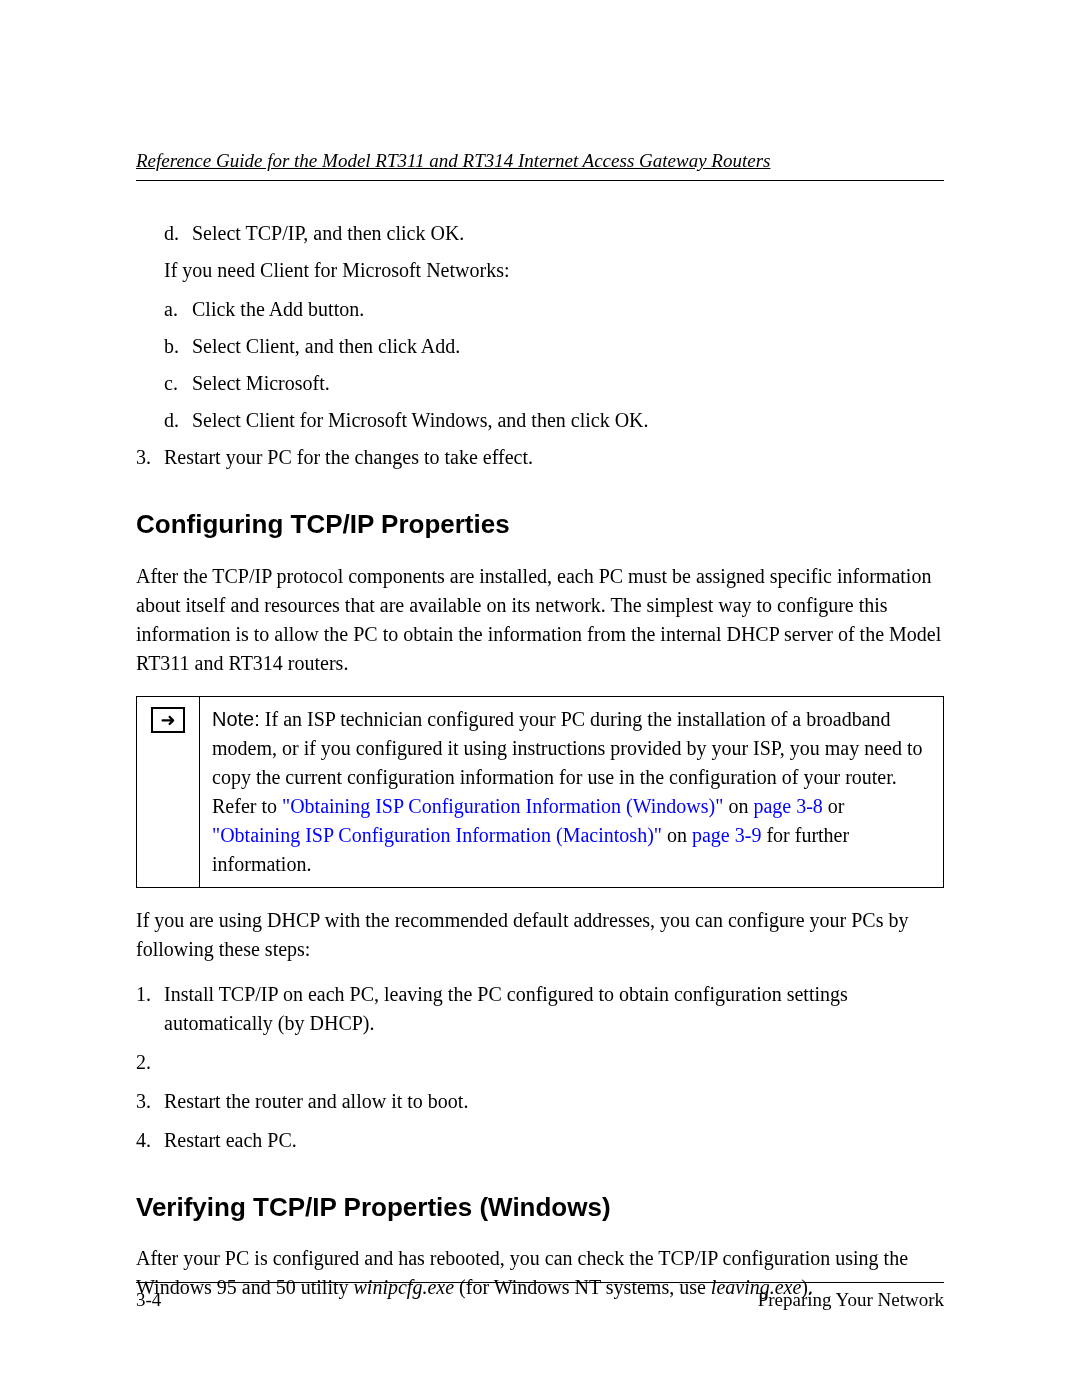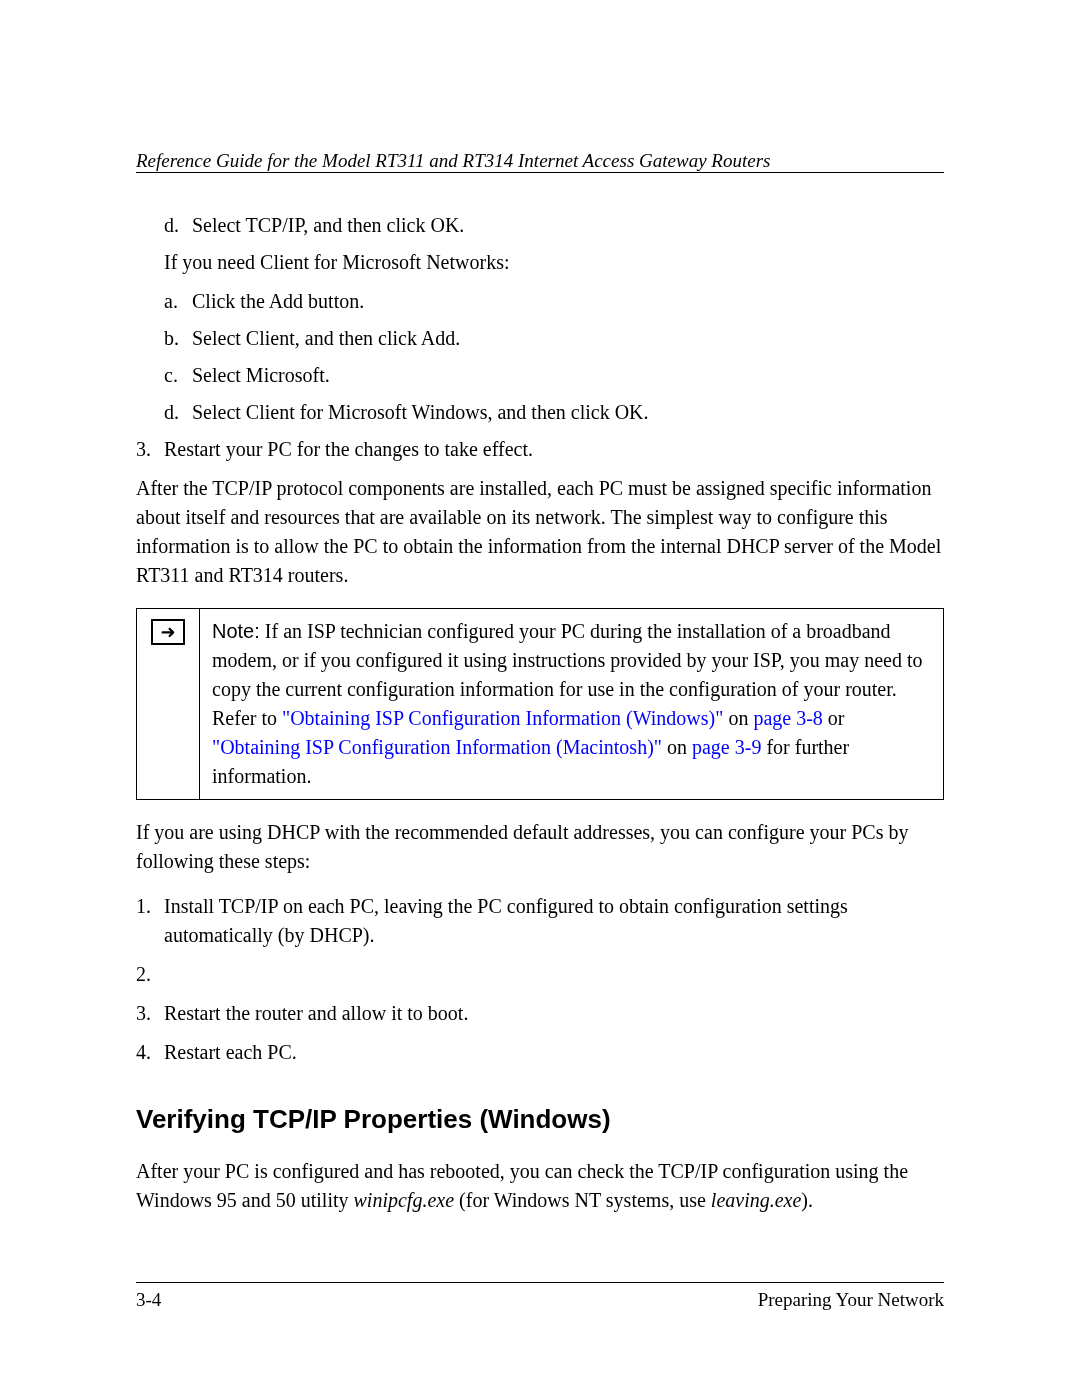--- a/index.html
+++ b/index.html
@@ -13,23 +13,24 @@
     width: 1080px;
     height: 1397px;
     position: relative;
     box-sizing: border-box;
     padding: 150px 136px 0 136px;
   }
   .running-head {
     font-style: italic;
     font-size: 19px;
     text-align: left;
-    padding-bottom: 0;
+    padding-bottom: 8px;
     border-bottom: 1px solid #000;
     margin-bottom: 38px;
+    text-decoration: underline;
   }
   .body-text {
     font-size: 20px;
     line-height: 1.45;
   }
   .letter-list {
     list-style: none;
     padding: 0;
     margin: 0 0 6px 28px;
   }
@@ -149,20 +150,21 @@
       </li>
     </ul>
 
     <ul class="num-list">
       <li>
         <span class="marker">3.</span>
         <span>Restart your PC for the changes to take effect.</span>
       </li>
     </ul>
 
+    <h2 class="section">Configuring TCP/IP Properties</h2>
 
     <p class="paragraph">After the TCP/IP protocol components are installed, each PC must be assigned specific information about itself and resources that are available on its network. The simplest way to configure this information is to allow the PC to obtain the information from the internal DHCP server of the Model RT311 and RT314 routers.</p>
 
     <div class="note-box">
       <div class="note-icon-cell">
         <div class="note-icon-box">➜</div>
       </div>
       <div class="note-text-cell">
         <span class="note-label">Note:</span><span> If an ISP technician configured your PC during the installation of a broadband modem, or if you configured it using instructions provided by your ISP, you may need to copy the current configuration information for use in the configuration of your router. Refer to </span><span class="link">"Obtaining ISP Configuration Information (Windows)"</span><span> on </span><span class="link">page 3-8</span><span> or </span><span class="link">"Obtaining ISP Configuration Information (Macintosh)"</span><span> on </span><span class="link">page 3-9</span><span> for further information.</span>
       </div>

